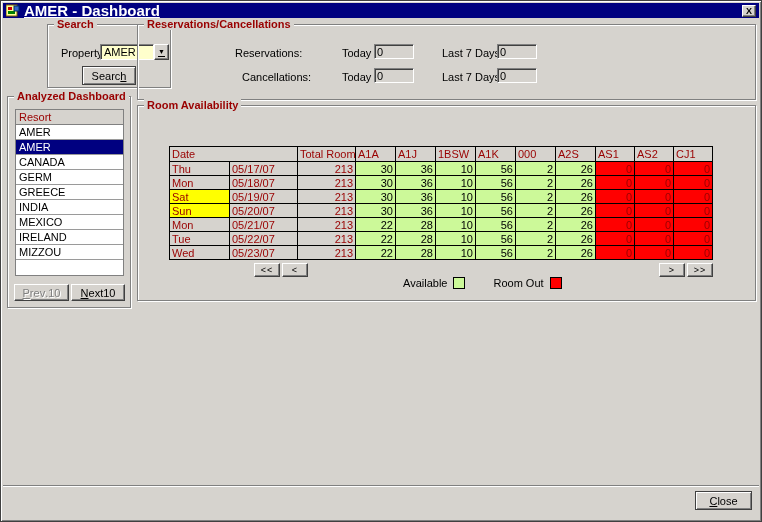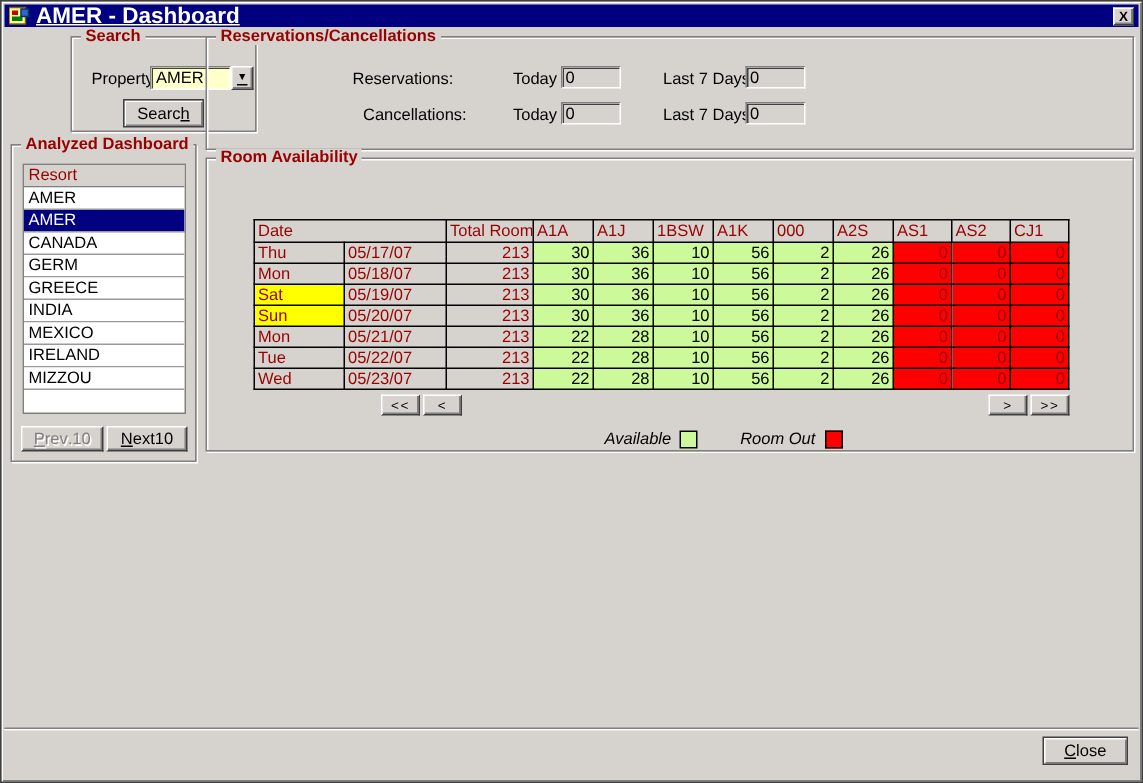--- a/index.html
+++ b/index.html
@@ -316,21 +316,21 @@
             <td class="c-sold">0</td>
           </tr>
         </tbody>
     </table>
 
     <div class="btn3d nav-btn" style="left:116px; top:157px; width:26px; height:14px;">&lt;&lt;</div>
     <div class="btn3d nav-btn" style="left:144px; top:157px; width:26px; height:14px;">&lt;</div>
     <div class="btn3d nav-btn" style="left:521px; top:157px; width:26px; height:14px;">&gt;</div>
     <div class="btn3d nav-btn" style="left:549px; top:157px; width:26px; height:14px;">&gt;&gt;</div>
 
-    <div class="legend-row" style="left:265px; top:181px;font-style:italic;">
+    <div class="legend-row" style="left:265px; top:171px;">
       <span>Available</span>
       <span class="swatch" style="background:var(--avail,#ccf999); margin-right:28px;"></span>
       <span>Room Out</span>
       <span class="swatch" style="background:var(--sold,#ff0000);"></span>
     </div>
   </div>
 
   <div class="separator"></div>
   <div class="btn3d btn-default" style="left:694px; top:490px; width:57px; height:19px;">
       <span class="u">C</span>

